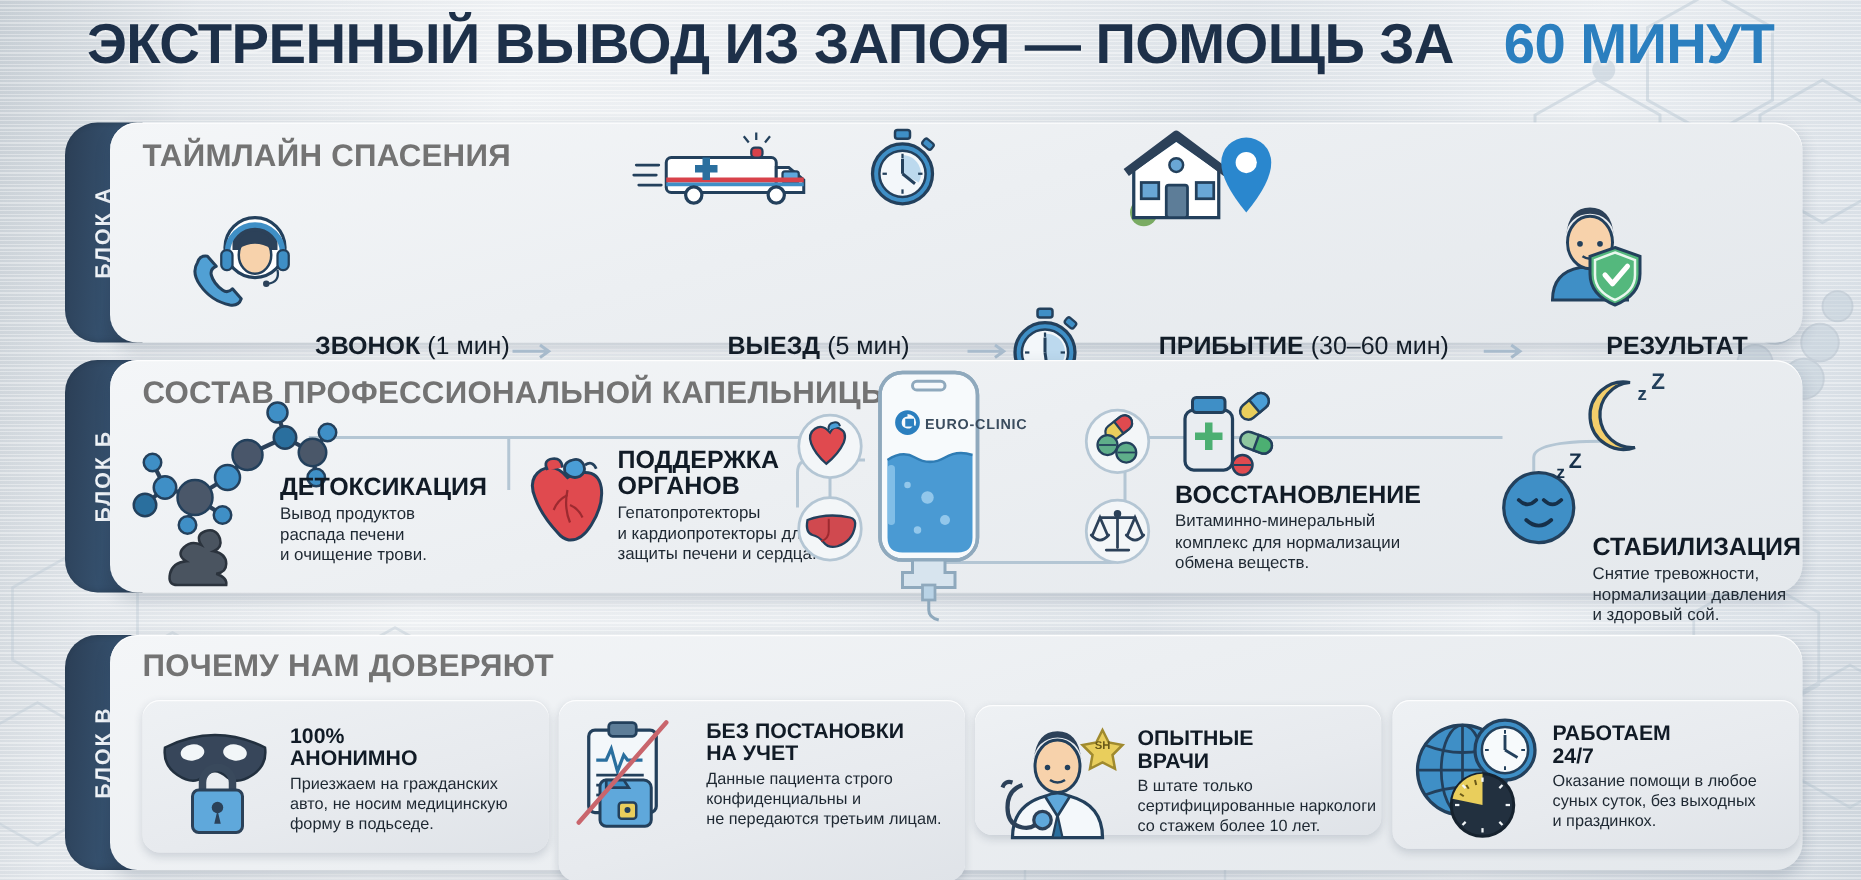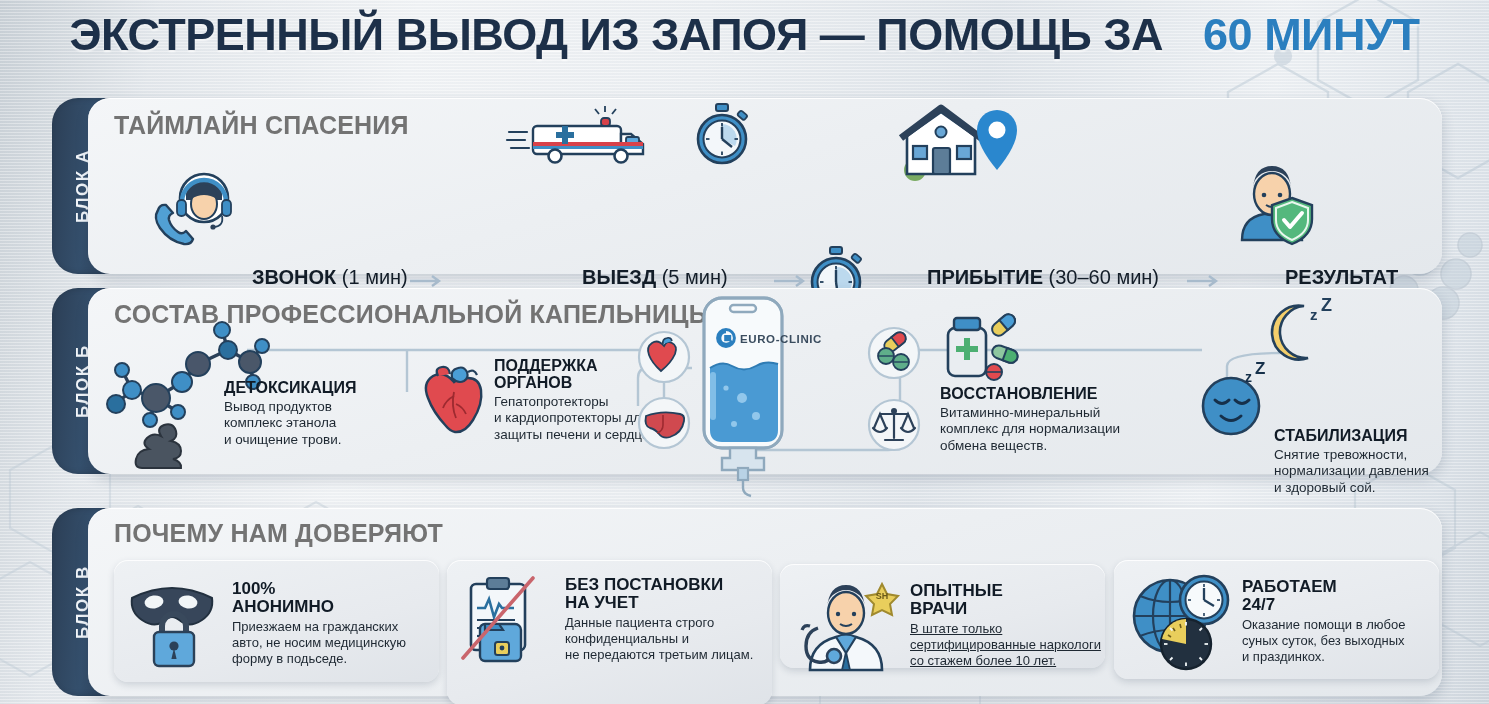--- a/index.html
+++ b/index.html
@@ -64,21 +64,21 @@
   .arrow { position:absolute; color:#a9bccd; }
 
   
   .stepA { position: absolute; }
   .stepA .sh { font-size: 20px; font-weight: bold; color: #131d28; white-space: nowrap; }
   .stepA .sh .paren { font-weight: normal; }
   .stepA .sd { font-size: 13.5px; line-height: 1.22; color: #1e2832; margin-top: 2px; }
 
   
   .itemB { position: absolute; }
-  .itemB .ih { font-size: 16px; font-weight: bold; color: #111b26; line-height: 1.06; }
+  .itemB .ih { font-size: 20px; font-weight: bold; color: #111b26; line-height: 1.06; }
   .itemB .id { font-size: 13.5px; line-height: 1.22; color: #1e2832; margin-top: 2px; }
 
   
   .cardC {
     position: absolute;
     background: linear-gradient(165deg,#eef1f4 0%,#e7eaee 60%,#dfe3e8 100%);
     border-radius: 14px;
     box-shadow: 0 3px 7px rgba(40,60,85,.17), inset 0 1px 0 rgba(255,255,255,.85);
   }
   .cardC .ch { font-size: 17px; font-weight: bold; color: #111b26; line-height: 1.07; }
@@ -319,21 +319,21 @@
       <circle cx="40" cy="100" r="7" fill="#3f8fc6"></circle>
       <circle cx="68" cy="92" r="7" fill="#3f8fc6"></circle>
     </g>
     <g fill="#4a5460" stroke="#2b333d" stroke-width="2">
       <path d="M32 148 q-8 0 -6 -9 q2 -9 13 -10 q-8 -5 -2 -11 q6 -6 14 -2 q-5 -8 3 -11 q9 -3 12 6 q2 7 -5 10 q10 2 10 10 q0 7 -8 8 q9 3 8 9z"></path>
     </g>
   </svg>
   <div class="itemB" style="left:172px; top:92px;">
     <div class="ih" style="white-space:pre-line;">ДЕТОКСИКАЦИЯ</div>
     <div class="id" style="white-space:pre-line;">Вывод продуктов
-комплекс этанола
+распада печени
 и очищение трови.</div>
   </div>
 
   <svg width="62" height="70" viewBox="0 0 62 70" style="position:absolute; left:372px; top:78px;">
     <path d="M30 16 q-10 -12 -21 -6 q-11 7 -5 22 q5 14 18 28 q4 5 9 6 q10 1 18 -12 q10 -16 8 -30 q-2 -12 -13 -12 q-9 0 -14 4z" fill="#e04a4f" stroke="#23405c" stroke-width="2.4"></path>
     <path d="M28 12 q-2 -8 6 -10 q6 -2 9 4 q2 6 -3 9 q-6 3 -12 -3z" fill="#4a9ed6" stroke="#23405c" stroke-width="2.2"></path>
     <path d="M14 10 q-4 -8 4 -9 q7 -1 8 7" fill="#e04a4f" stroke="#23405c" stroke-width="2.2"></path>
     <path d="M44 6 q6 -4 9 3" fill="none" stroke="#23405c" stroke-width="2.2"></path>
     <g fill="none" stroke="#9d2a30" stroke-width="1.8">
       <path d="M30 26 q-3 14 2 26"></path>
@@ -524,21 +524,21 @@
       <path d="M22 50 q-6 -2 -8 4" fill="none" stroke="#2c4159" stroke-width="3.2"></path>
       <circle cx="46" cy="80" r="7" fill="#5fa8db" stroke="#2c4159" stroke-width="2.6"></circle>
       <g transform="translate(78,8)">
         <path d="M16 0 l5 10 l11 2 l-8 8 l2 11 l-10 -5 l-10 5 l2 -11 l-8 -8 l11 -2z" fill="#e9ce5c" stroke="#a08a2e" stroke-width="2"></path>
         <text x="16" y="15" text-anchor="middle" font-family="Liberation Sans, sans-serif" font-size="9" font-weight="bold" fill="#6b5a18">SH</text>
       </g>
     </svg>
     <div style="position:absolute; left:130px; top:18px;">
       <div class="ch" style="white-space:pre-line;">ОПЫТНЫЕ
 ВРАЧИ</div>
-      <div class="cd" style="white-space:pre-line;text-decoration:underline;">В штате только
+      <div class="cd" style="white-space:pre-line;">В штате только
 сертифицированные наркологи
 со стажем более 10 лет.</div>
     </div>
   </div>
 
   <div class="cardC" style="left:1062px; top:52px; width:325px; height:119px;">
     <svg width="110" height="100" viewBox="0 0 110 100" style="position:absolute; left:12px; top:12px;">
       <circle cx="44" cy="44" r="36" fill="#3f8fc6" stroke="#23405c" stroke-width="2.6"></circle>
       <g fill="none" stroke="#23405c" stroke-width="2.2">
         <path d="M44 8 v72"></path>

